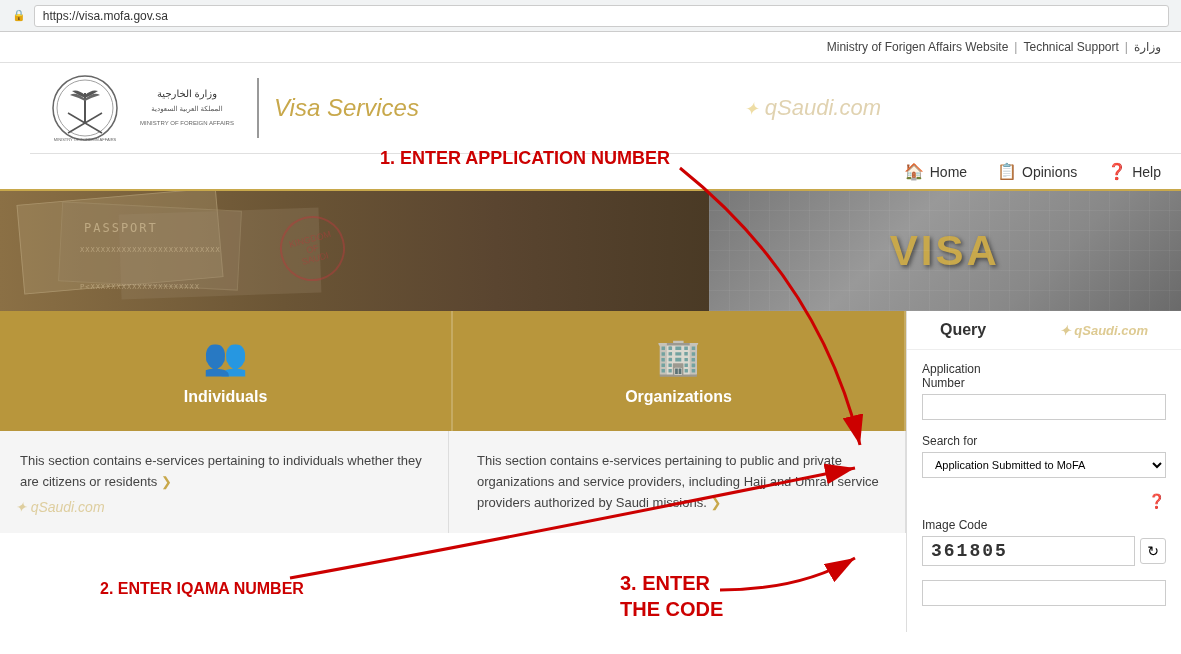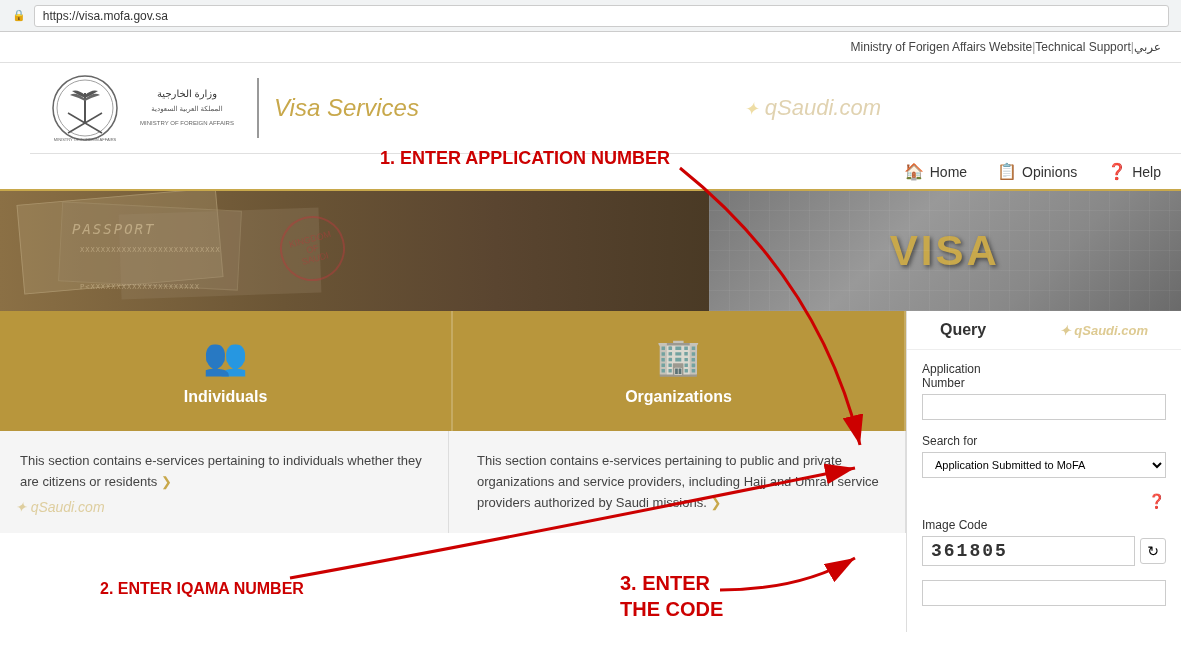--- a/index.html
+++ b/index.html
@@ -31,21 +31,21 @@
 
     
     .top-links {
       display: flex;
       justify-content: flex-end;
       align-items: center;
       padding: 8px 20px;
       font-size: 12px;
       color: #444;
       border-bottom: 1px solid #e0e0e0;
-      gap: 0;
+      gap: 6px;
     }
     .top-links a { color: #444; text-decoration: none; }
     .divider { color: #999; }
 
     
     .main-header {
       display: flex;
       align-items: center;
       padding: 10px 20px;
       border-bottom: 1px solid #e0e0e0;
@@ -337,21 +337,21 @@
     <div class="browser-url">
       <span>https://visa.mofa.gov.sa</span>
     </div>
   </div>
 
   <div class="top-links">
     <a href="#">Ministry of Forigen Affairs Website</a>
     <span class="divider">|</span>
     <a href="#">Technical Support</a>
     <span class="divider">|</span>
-    <a href="#">عربي</a>
+    <a href="#">وزارة</a>
   </div>
 
   <div class="main-header">
     <div class="logo-area">
 
       <svg class="logo-emblem" viewBox="0 0 70 70" xmlns="http://www.w3.org/2000/svg">
         <circle cx="35" cy="35" r="32" fill="none" stroke="#666" stroke-width="1.5"></circle>
         <circle cx="35" cy="35" r="28" fill="none" stroke="#888" stroke-width="0.8"></circle>
 
         <line x1="35" y1="50" x2="35" y2="20" stroke="#555" stroke-width="2"></line>
@@ -401,21 +401,21 @@
 
   <div class="hero-banner">
     <div class="hero-overlay">
 
       <div style="width:60%; height:100%; background: linear-gradient(90deg, #8b7045 0%, #6b5535 40%, #5a4530 70%, #4a3a25 100%); position:relative; overflow:hidden;">
 
         <div style="position:absolute; top:5px; left:20px; width:200px; height:90px; background:rgba(180,160,120,0.3); border:1px solid rgba(200,180,140,0.4); transform:rotate(-5deg);"></div>
         <div style="position:absolute; top:15px; left:60px; width:180px; height:80px; background:rgba(150,130,100,0.3); border:1px solid rgba(180,160,120,0.3); transform:rotate(3deg);"></div>
         <div style="position:absolute; top:20px; left:120px; width:200px; height:85px; background:rgba(160,140,110,0.25); transform:rotate(-2deg);"></div>
 
-        <div style="position:absolute; top:30px; left:72px; color:rgba(220,200,160,0.6); font-size:14px; letter-spacing:2px; font-family:monospace;font-style:italic;">PASSPORT</div>
+        <div style="position:absolute; top:30px; left:84px; color:rgba(220,200,160,0.6); font-size:12px; letter-spacing:2px; font-family:monospace;">PASSPORT</div>
         <div style="position:absolute; top:48px; left:80px; color:rgba(220,200,160,0.5); font-size:7px; letter-spacing:1px; font-family:monospace;margin-top:44px;">P&lt;XXXXXXXXXXXXXXXXXXXXX</div>
         <div style="position:absolute; top:55px; left:80px; color:rgba(220,200,160,0.5); font-size:7px; letter-spacing:1px; font-family:monospace;">XXXXXXXXXXXXXXXXXXXXXXXXXXX</div>
 
         <div style="position:absolute; top:25px; left:280px; width:65px; height:65px; border:2px solid rgba(180,60,60,0.5); border-radius:50%; display:flex; align-items:center; justify-content:center; color:rgba(180,60,60,0.5); font-size:9px; text-align:center; transform:rotate(-15deg);">KINGDOM<br>OF<br>SAUDI</div>
       </div>
 
       <div style="width:40%; height:100%; background: linear-gradient(135deg, #777 0%, #999 40%, #888 70%, #6a6a6a 100%); display:flex; align-items:center; justify-content:center; position:relative;">
 
         <div style="position:absolute; inset:0; background-image: repeating-linear-gradient(0deg, rgba(255,255,255,0.05) 0px, rgba(255,255,255,0.05) 1px, transparent 1px, transparent 20px), repeating-linear-gradient(90deg, rgba(255,255,255,0.05) 0px, rgba(255,255,255,0.05) 1px, transparent 1px, transparent 20px);"></div>
         <span class="visa-text-hero">VISA</span>

